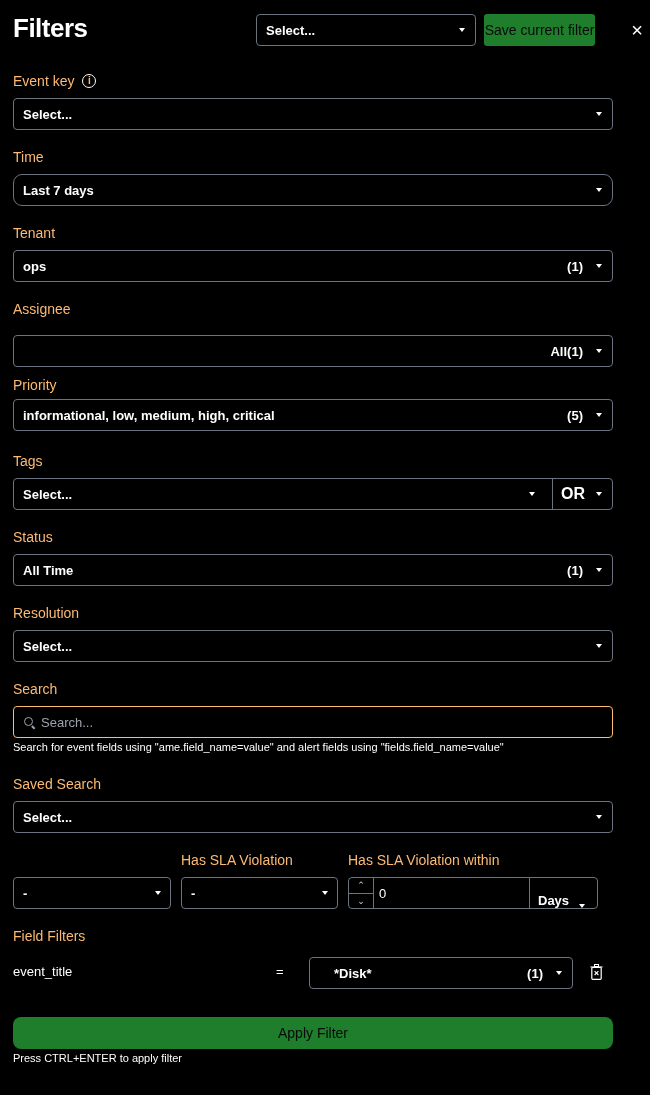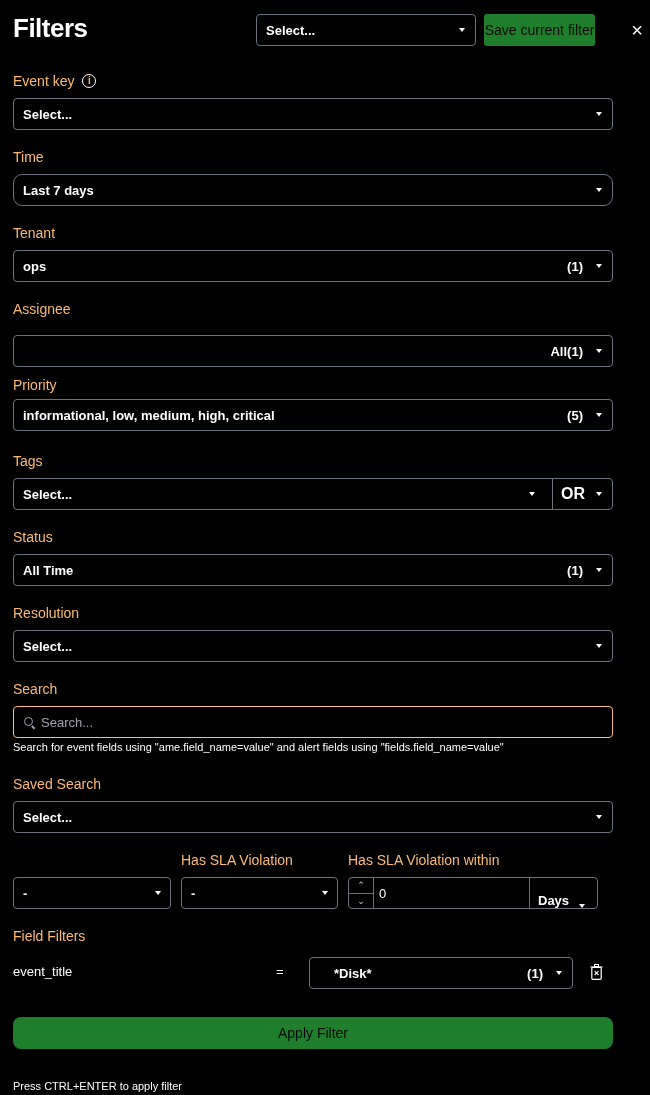--- a/index.html
+++ b/index.html
@@ -171,13 +171,13 @@
 </div>
 <svg class="trash" viewBox="0 0 13 16">
   <rect x="4.5" y="0.5" width="4" height="2" fill="none" stroke="#fff" stroke-width="1"></rect>
   <line x1="0.5" y1="3" x2="12.5" y2="3" stroke="#fff" stroke-width="1.2"></line>
   <rect x="1.8" y="3.5" width="9.4" height="11.8" rx="1" fill="none" stroke="#fff" stroke-width="1.2"></rect>
   <line x1="4.6" y1="7.2" x2="8.4" y2="11" stroke="#fff" stroke-width="1.1"></line>
   <line x1="8.4" y1="7.2" x2="4.6" y2="11" stroke="#fff" stroke-width="1.1"></line>
 </svg>
 
 <button class="apply-btn">Apply Filter</button>
-<div class="hint" style="top:1080px;">Press CTRL+ENTER to apply filter</div>
+<div class="hint" style="top:1052px;">Press CTRL+ENTER to apply filter</div>
 
 </body></html>

